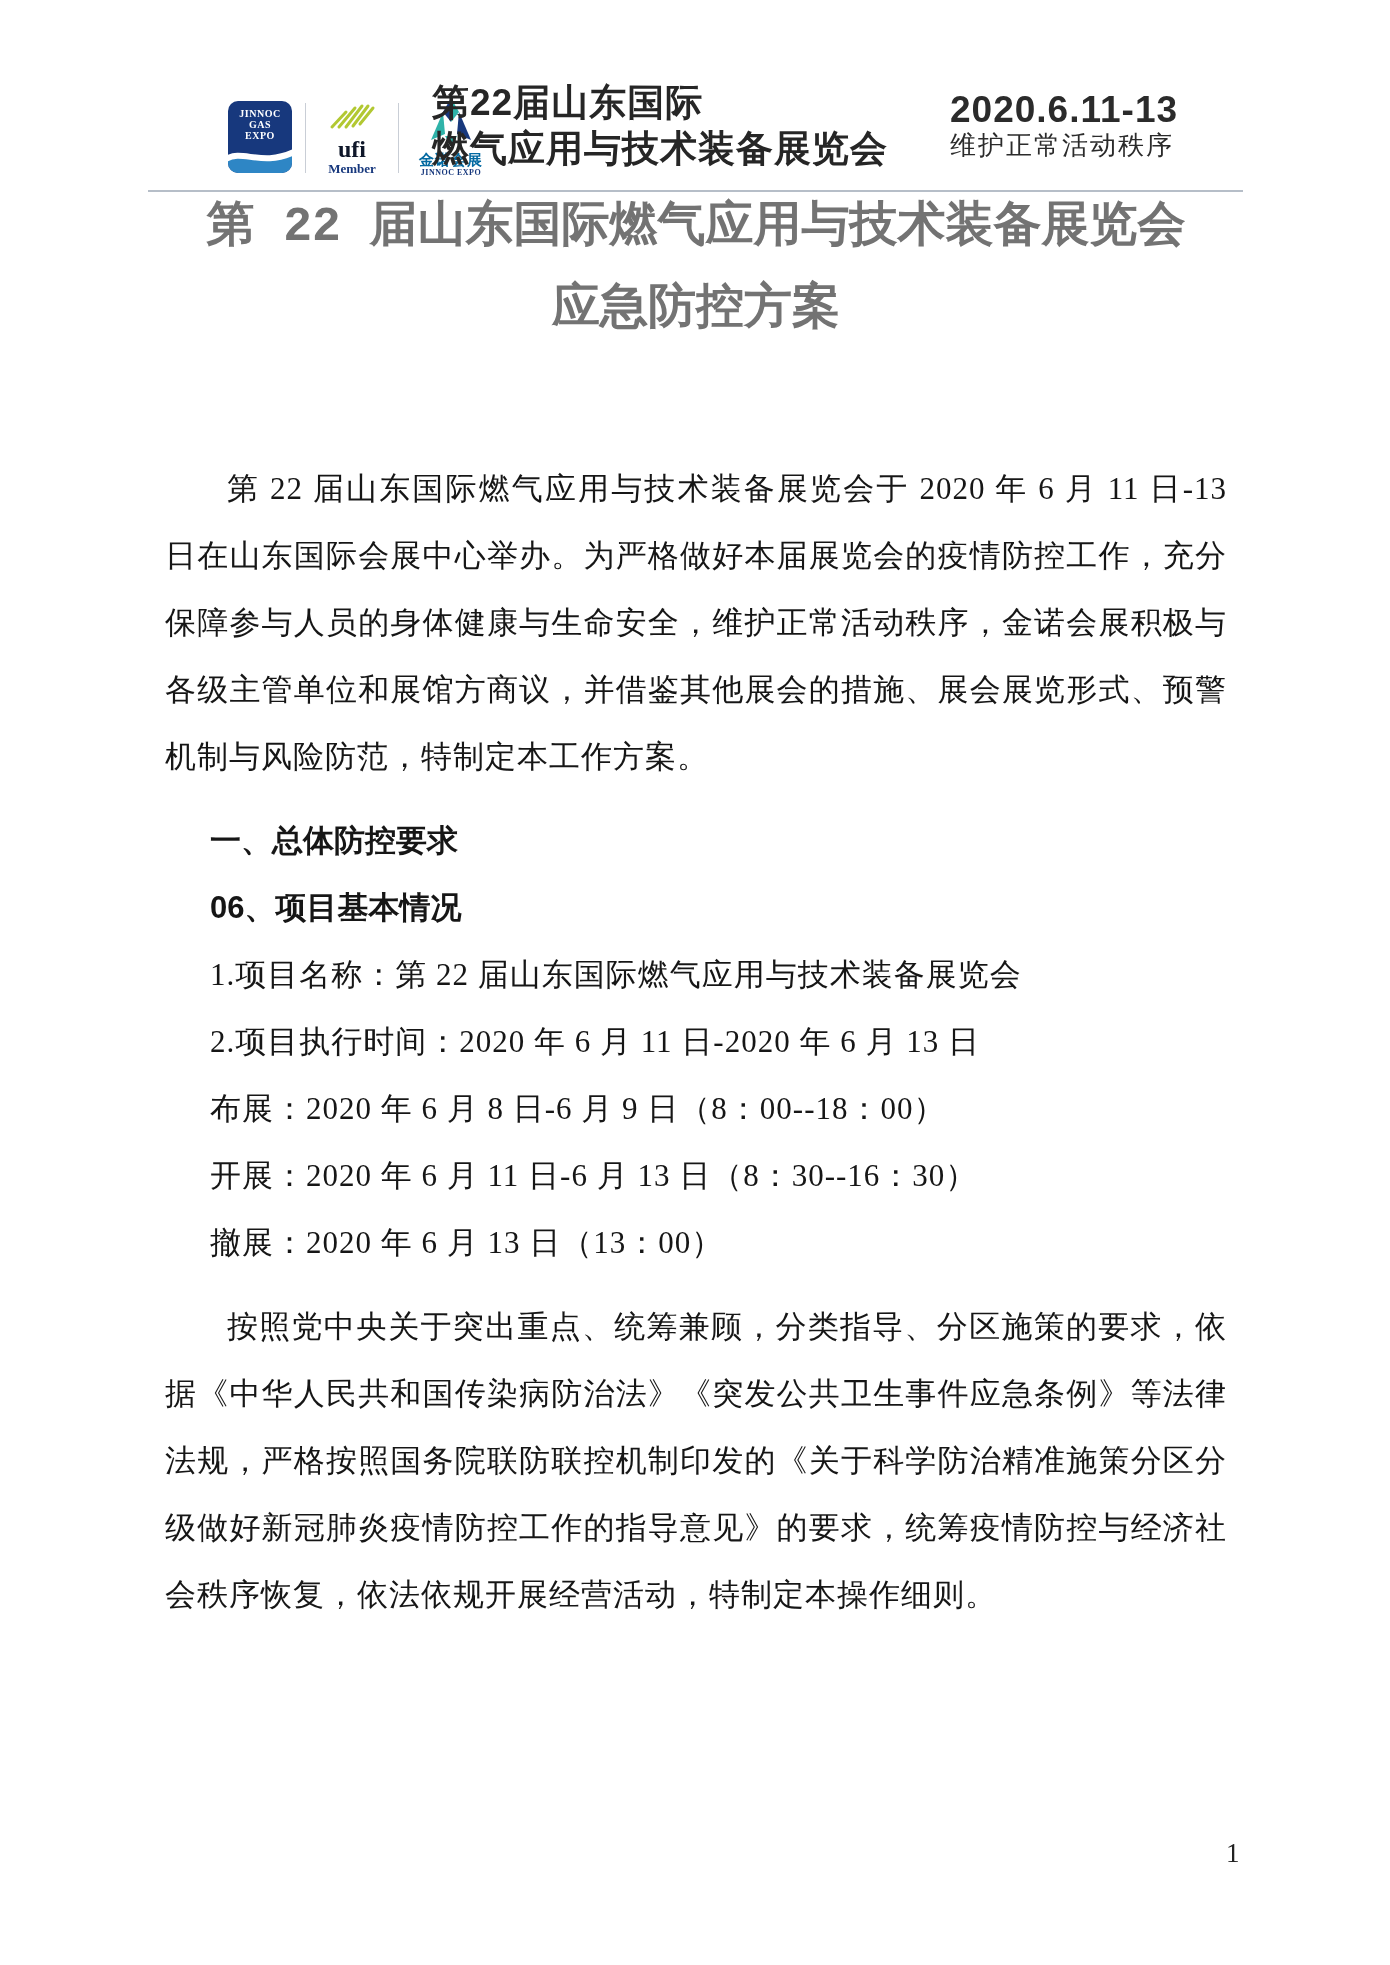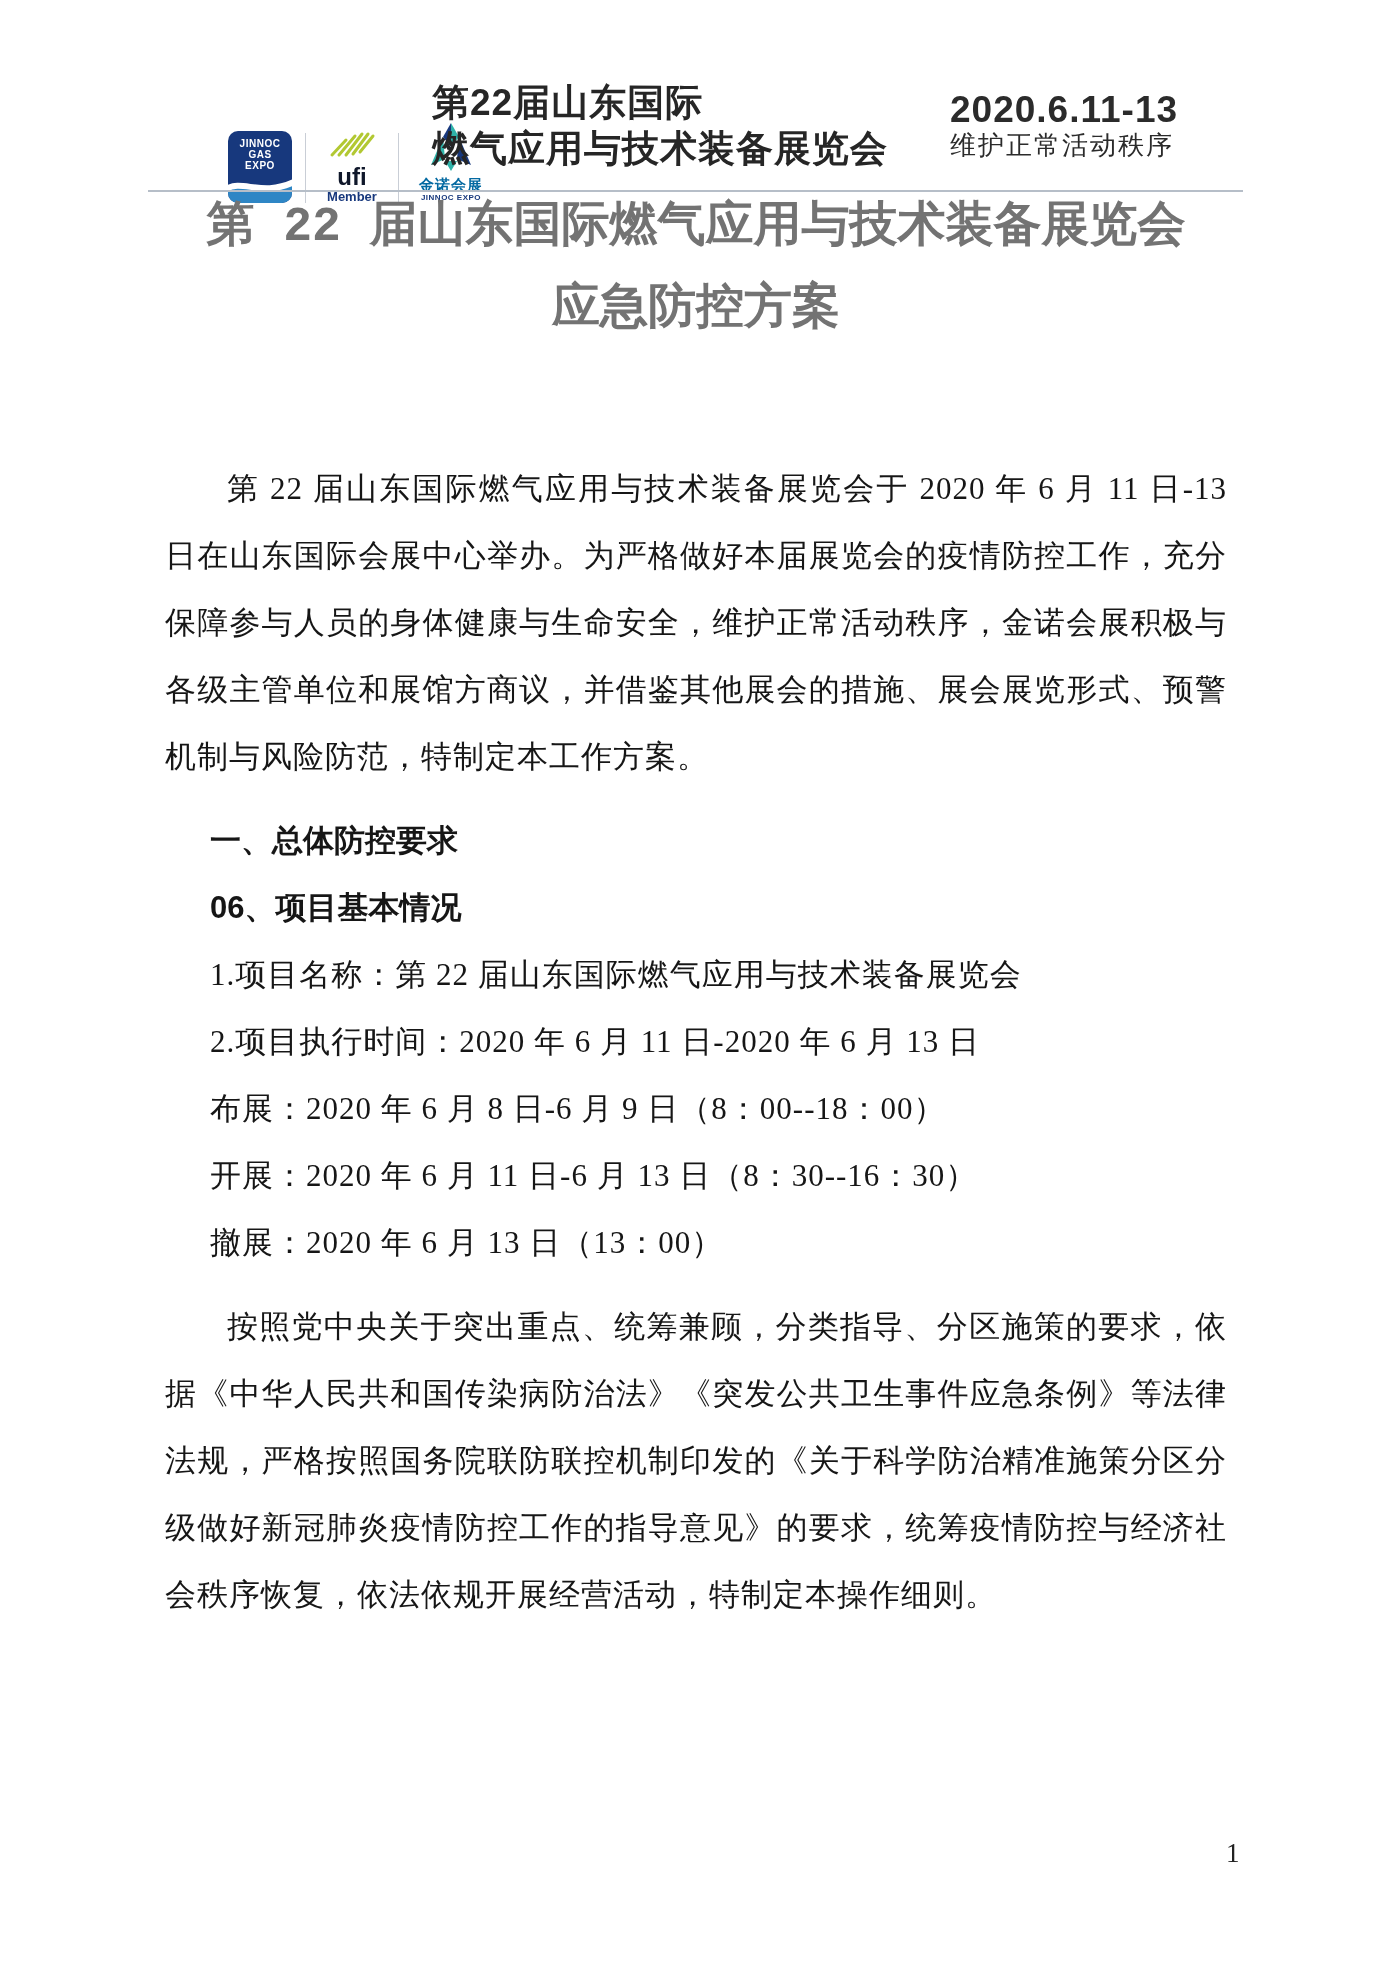--- a/index.html
+++ b/index.html
@@ -8,23 +8,22 @@
     width:1390px;height:1965px;
     background:#ffffff;
     font-family:"Liberation Serif","DejaVu Serif",serif;
     color:#161616;
     overflow:hidden;
   }
 
   
   .logos{
     position:absolute;left:228px;top:96px;
-    display:flex;align-items:flex-end;
-    font-family:Liberation Sans, sans-serif;
-    margin-top:25px;
+    display:flex;align-items:center;
+    font-family:Liberation Serif, serif;
   }
   .logo-gas{
     position:relative;width:64px;height:72px;border-radius:10px;
     background:#17387d;overflow:hidden;flex:0 0 auto;
   }
   .logo-gas-text{
     position:absolute;top:7px;left:0;width:100%;
     text-align:center;color:#ffffff;font-weight:bold;
     font-size:10px;line-height:11px;letter-spacing:0.5px;
   }

